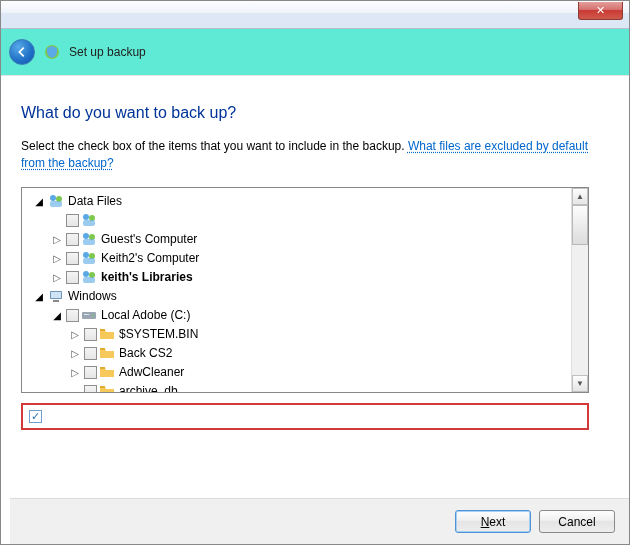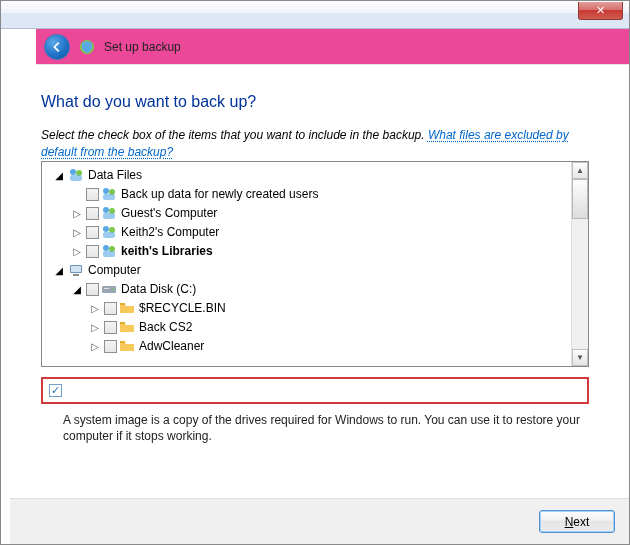--- a/index.html
+++ b/index.html
@@ -28,58 +28,56 @@
     border: 1px solid #8e3b36;
     border-top: none;
     border-radius: 0 0 3px 3px;
     color: #fff;
     text-align: center;
     font-size: 11px;
     line-height: 16px;
     font-family: Arial, sans-serif;
   }
   .header {
-    height: 36px;
-    background: #ec4899;
+    height: 47px;
+    background: #5eead4;
     border-bottom: 1px solid #e5e5e5;
     display: flex;
     align-items: center;
     padding: 0 8px;
     gap: 8px;
-    margin-left: 35px;
   }
   .back-btn {
     width: 26px; height: 26px;
     border-radius: 50%;
     background: radial-gradient(circle at 35% 30%, #57a9e8 0%, #1e6fc5 60%, #0f56a5 100%);
     border: 1px solid #3b78b8;
     display: flex; align-items: center; justify-content: center;
     color: #fff;
   }
   .back-btn svg { width: 14px; height: 14px; }
   .title-icon {
     width: 18px; height: 18px;
     display: flex; align-items: center; justify-content: center;
   }
   .title-text { color: #222; font-size: 12px; }
   .content {
-    padding: 18px 40px 0 40px;
+    padding: 18px 40px 0 20px;
   }
   .heading {
     color: #003399;
     font-size: 16px;
     font-weight: normal;
     margin: 10px 0 16px 0;
   }
   .instruction {
     font-size: 12px;
     color: #000;
-    margin-bottom: 0;
+    margin-bottom: 15px;
     line-height: 1.4;
-    font-style: italic;
   }
   .link {
     color: #0066cc;
     text-decoration: underline dotted;
     text-underline-offset: 2px;
     cursor: pointer;
   }
   .tree-box {
     border: 1px solid #888;
     height: 206px;
@@ -245,21 +243,20 @@
           <span class="indent" style="width: 22px;"></span>
           <span class="expander"></span>
           <span class="chk"></span>
           <span class="ticon">
             <svg width="16" height="16" viewBox="0 0 16 16">
               <circle cx="5" cy="5" r="3" fill="#5aa9e6"></circle>
               <circle cx="11" cy="6" r="3" fill="#7ec850"></circle>
               <rect x="2" y="8" width="12" height="6" rx="2" fill="#5aa9e6" opacity="0.6"></rect>
             </svg>
           </span>
-          <span class="row-label">Back up data for newly created users</span>
         </div>
         <div class="tree-row">
           <span class="indent" style="width: 22px;"></span>
           <span class="expander">▷</span>
           <span class="chk"></span>
           <span class="ticon">
             <svg width="16" height="16" viewBox="0 0 16 16">
               <circle cx="5" cy="5" r="3" fill="#5aa9e6"></circle>
               <circle cx="11" cy="6" r="3" fill="#7ec850"></circle>
               <rect x="2" y="8" width="12" height="6" rx="2" fill="#5aa9e6" opacity="0.6"></rect>
@@ -296,46 +293,46 @@
         <div class="tree-row">
           <span class="indent" style="width: 4px;"></span>
           <span class="expander open">◢</span>
           <span class="ticon">
             <svg width="16" height="16" viewBox="0 0 16 16">
               <rect x="2" y="3" width="12" height="8" rx="1" fill="#6c93b8"></rect>
               <rect x="3" y="4" width="10" height="6" fill="#cfe3f4"></rect>
               <rect x="5" y="12" width="6" height="2" fill="#888"></rect>
             </svg>
           </span>
-          <span class="row-label">Computer</span>
+          <span class="row-label">Windows</span>
         </div>
         <div class="tree-row">
           <span class="indent" style="width: 22px;"></span>
           <span class="expander open">◢</span>
           <span class="chk"></span>
           <span class="ticon">
             <svg width="16" height="16" viewBox="0 0 16 16">
               <rect x="1" y="5" width="14" height="7" rx="1" fill="#9aa7b3"></rect>
               <circle cx="12" cy="8.5" r="1" fill="#6fc36f"></circle>
               <rect x="3" y="7" width="5" height="1" fill="#dfe6ec"></rect>
             </svg>
           </span>
-          <span class="row-label">Data Disk (C:)</span>
+          <span class="row-label">Local Adobe (C:)</span>
         </div>
         <div class="tree-row">
           <span class="indent" style="width: 40px;"></span>
           <span class="expander">▷</span>
           <span class="chk"></span>
           <span class="ticon">
             <svg width="16" height="16" viewBox="0 0 16 16">
               <path d="M1 4 L6 4 L7 6 L15 6 L15 13 L1 13 Z" fill="#f6c95a"></path>
               <rect x="1" y="3" width="5" height="2" fill="#e0ac2d"></rect>
             </svg>
           </span>
-          <span class="row-label">$RECYCLE.BIN</span>
+          <span class="row-label">$SYSTEM.BIN</span>
         </div>
         <div class="tree-row">
           <span class="indent" style="width: 40px;"></span>
           <span class="expander">▷</span>
           <span class="chk"></span>
           <span class="ticon">
             <svg width="16" height="16" viewBox="0 0 16 16">
               <path d="M1 4 L6 4 L7 6 L15 6 L15 13 L1 13 Z" fill="#f6c95a"></path>
               <rect x="1" y="3" width="5" height="2" fill="#e0ac2d"></rect>
             </svg>
@@ -346,30 +343,42 @@
           <span class="indent" style="width: 40px;"></span>
           <span class="expander">▷</span>
           <span class="chk"></span>
           <span class="ticon">
             <svg width="16" height="16" viewBox="0 0 16 16">
               <path d="M1 4 L6 4 L7 6 L15 6 L15 13 L1 13 Z" fill="#f6c95a"></path>
               <rect x="1" y="3" width="5" height="2" fill="#e0ac2d"></rect>
             </svg>
           </span>
           <span class="row-label">AdwCleaner</span>
+        </div>
+        <div class="tree-row">
+          <span class="indent" style="width: 40px;"></span>
+          <span class="expander"></span>
+          <span class="chk"></span>
+          <span class="ticon">
+            <svg width="16" height="16" viewBox="0 0 16 16">
+              <path d="M1 4 L6 4 L7 6 L15 6 L15 13 L1 13 Z" fill="#f6c95a"></path>
+              <rect x="1" y="3" width="5" height="2" fill="#e0ac2d"></rect>
+            </svg>
+          </span>
+          <span class="row-label">archive_db</span>
         </div>
       </div>
     <div class="tree-scroll">
       <div class="scroll-btn">▲</div>
       <div class="scroll-thumb"></div>
       <div class="scroll-btn bottom">▼</div>
     </div>
   </div>
 
   <div class="sysimage-block">
     <div class="chk2">✓</div>
   </div>
-  <div class="sysimage-desc">A system image is a copy of the drives required for Windows to run. You can use it to restore your computer if it stops working.</div>
 </div>
 
 <div class="footer">
   <button class="btn default"><span class="u">N</span><span id="next-rest">ext</span></button>
+  <button class="btn">Cancel</button>
 </div>
 
 </body></html>

